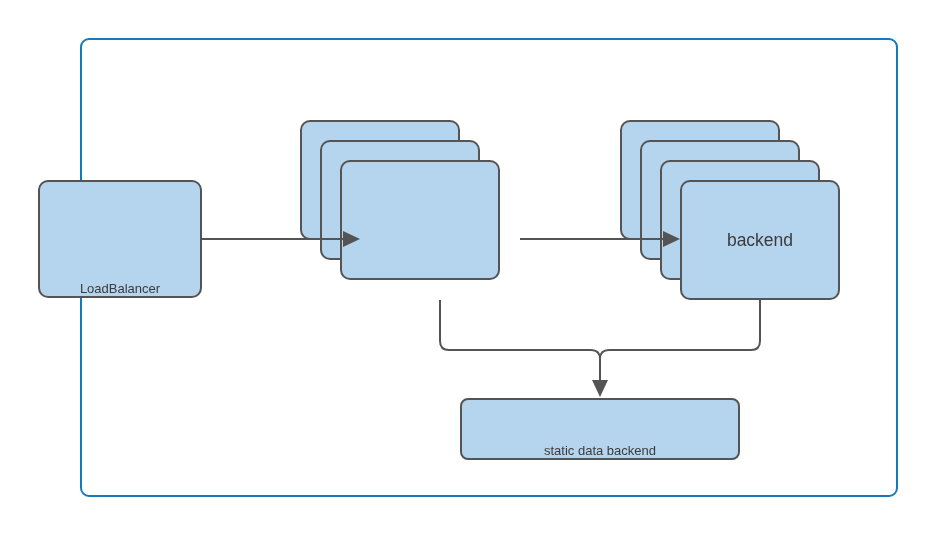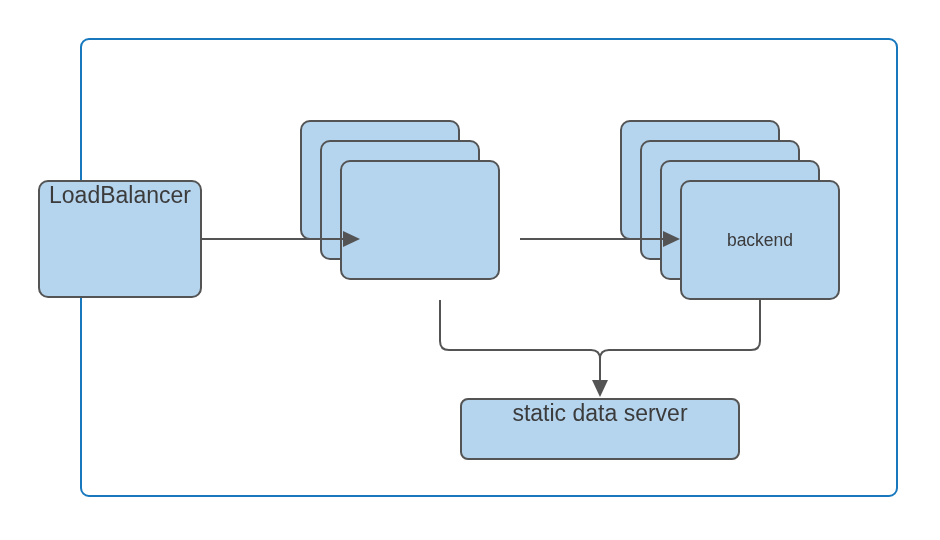--- a/index.html
+++ b/index.html
@@ -39,23 +39,23 @@
     color:var(--cluster-text);
     white-space:nowrap;
   }
   .node{
     position:absolute;
     background:var(--node-fill);
     border:2.5px solid var(--node-border);
     border-radius:10px;
     box-sizing:border-box;
     display:flex;
-    align-items:flex-start;
+    align-items:flex-end;
     justify-content:center;
-    font-size:23px;
+    font-size:13px;
     color:var(--node-text);
   }
   .lb{ left:38px; top:180px; width:164px; height:118px; }
   .stack-box{
     position:absolute;
     width:160px; height:120px;
     background:var(--node-fill);
     border:2.5px solid var(--node-border);
     border-radius:10px;
     box-sizing:border-box;
@@ -113,21 +113,21 @@
   <div class="stack-box fe-3"></div>
 
   <div class="stack-box be-1"></div>
   <div class="stack-box be-2"></div>
   <div class="stack-box be-3"></div>
   <div class="stack-box be-4 stack-front">
     <span>backend</span>
   </div>
 
   <div class="node static">
-    <span>static data server</span>
+    <span>static data backend</span>
   </div>
 
   <svg class="edges" width="940" height="540" viewBox="0 0 940 540">
 
     <path d="M202 239 L345 239"></path>
     <polygon points="360,239 343,231 343,247"></polygon>
 
     <path d="M520 239 L665 239"></path>
     <polygon points="680,239 663,231 663,247"></polygon>
 

